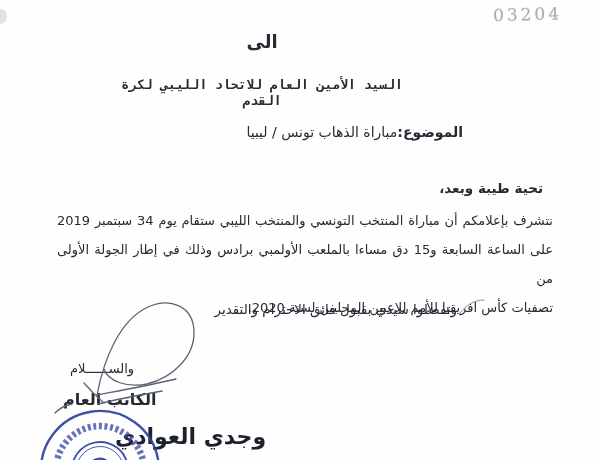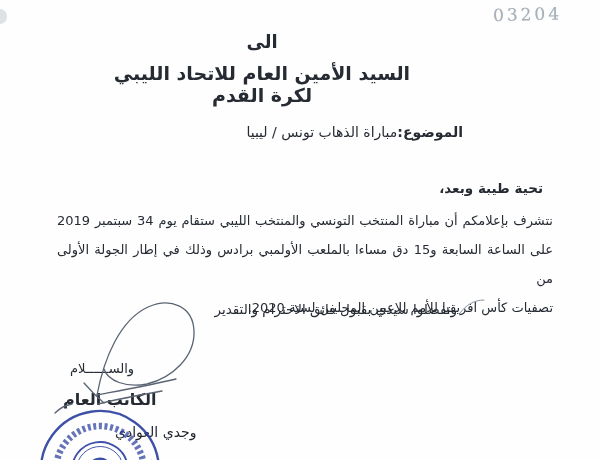--- a/index.html
+++ b/index.html
@@ -12,32 +12,32 @@
     font-family:"DejaVu Serif",serif;font-size:17px;font-weight:400;
     color:#a7b0b9;letter-spacing:3px;transform:rotate(-1.5deg);
     text-shadow:0 0 1px rgba(167,176,185,.55);
   }
   .speck{
     position:absolute;left:0;top:9px;width:7px;height:15px;
     background:#cdd2d8;border-radius:0 9px 9px 0;opacity:.65;
   }
   .addr{position:absolute;top:31px;left:112px;width:300px;text-align:center;direction:rtl;}
   .to{font-size:18px;font-weight:600;letter-spacing:.2px;}
-  .recipient{margin-top:10px;font-size:19px;font-weight:700;}
+  .recipient{margin-top:25px;font-size:13px;font-weight:700;font-family:Liberation Mono, monospace;}
   .subject{position:absolute;top:124px;right:137px;direction:rtl;font-size:14px;white-space:nowrap;}
   .subject-label{font-weight:700;text-underline-offset:3px;}
   .subject-sep{font-weight:700;}
   .greeting{position:absolute;top:180px;right:57px;direction:rtl;font-size:13.5px;font-weight:700;}
   .body-par{position:absolute;top:206px;left:57px;width:496px;direction:rtl;font-size:13px;}
   .body-par .line{line-height:29px;text-align:justify;text-align-last:justify;white-space:normal;}
   .body-par .line.last{text-align:left;text-align-last:right;}
   .closing{position:absolute;top:301px;right:143px;direction:rtl;font-size:13.5px;margin-left:30px;}
   .salutation{position:absolute;top:361px;left:70px;direction:rtl;font-size:13px;font-weight:400;}
   .signer-title{position:absolute;top:390px;left:63px;direction:rtl;font-size:16px;font-weight:700;}
-  .signer-name{position:absolute;top:424px;left:115px;direction:rtl;font-size:14px;font-weight:400;color:#1d222b;}
+  .signer-name{position:absolute;top:424px;left:115px;direction:rtl;font-size:22px;font-weight:700;color:#1d222b;}
   .overlay{position:absolute;left:0;top:0;width:600px;height:460px;pointer-events:none;}
 </style>
 </head>
 <body>
 
 <div class="page">
 
   <div class="speck"></div>
 
   <div class="ref">03204</div>

